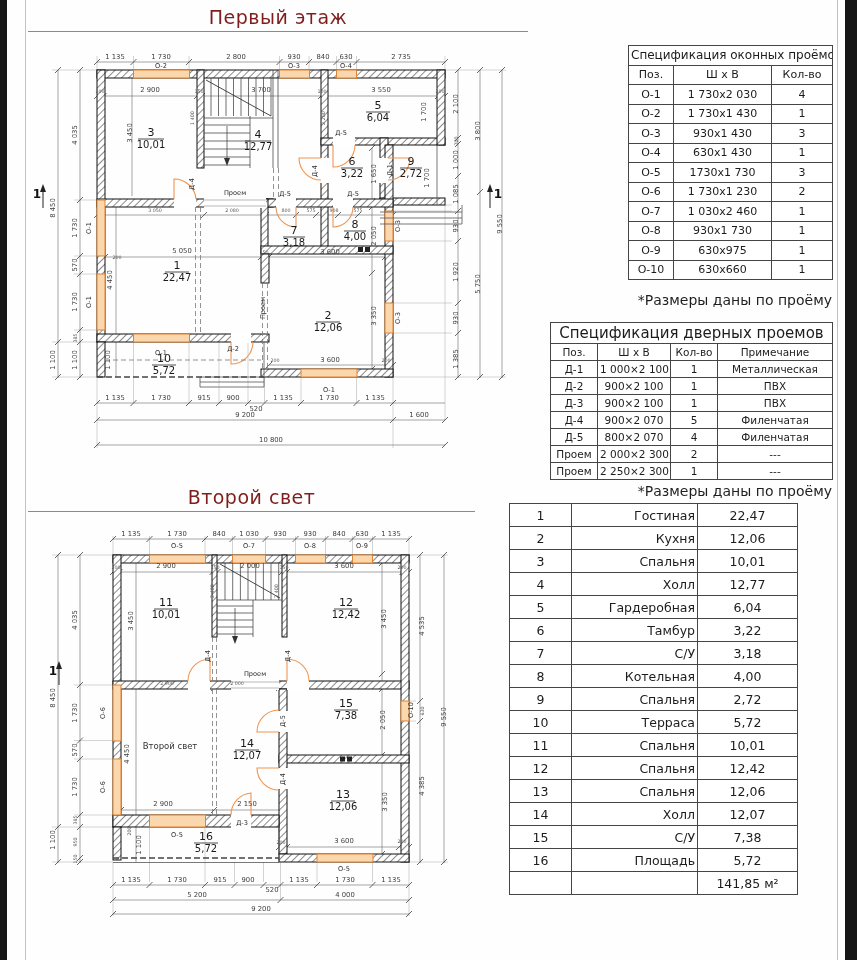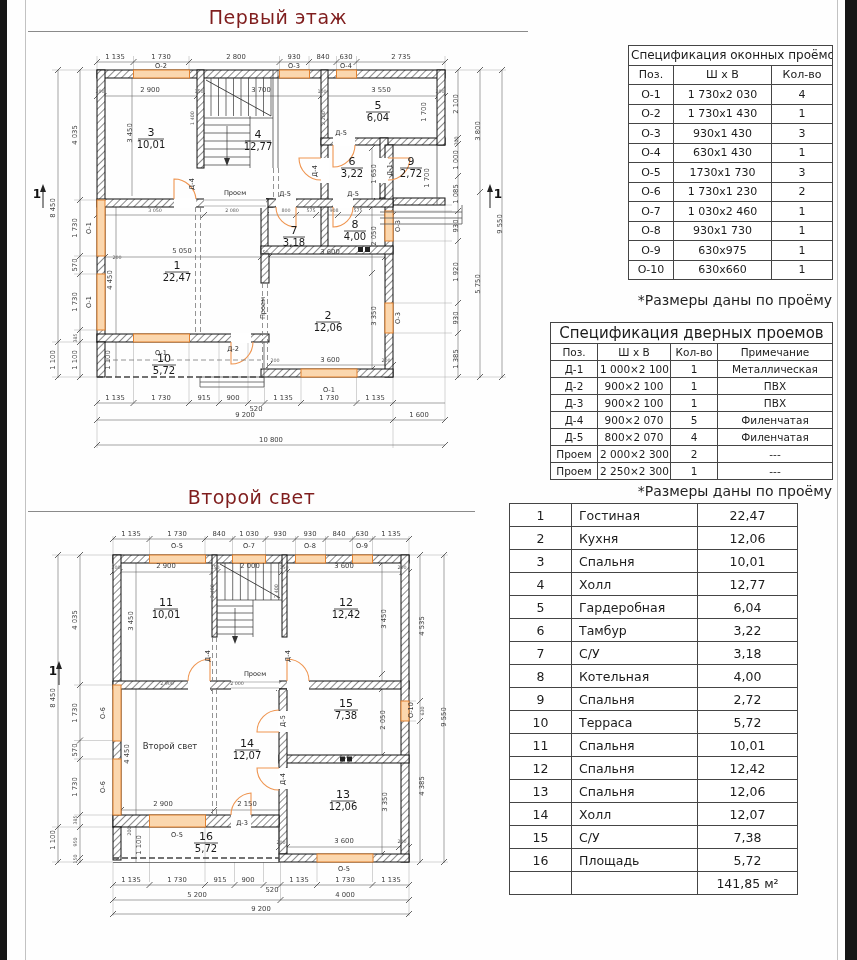--- a/index.html
+++ b/index.html
@@ -19,21 +19,21 @@
   .sec{font-size:12px;fill:#111;font-weight:bold}
   .note{font-size:8.5px;fill:#333}
   table.spec{position:absolute;border-collapse:collapse;background:#fff;color:#1c1c1c;table-layout:fixed}
   table.spec td{border:1px solid #454545;text-align:center;padding:1px 2px;white-space:nowrap;overflow:hidden}
   #winTbl{left:628px;top:45px;width:204px;font-size:11px}
   #winTbl td{height:16.5px}
   #doorTbl{left:550px;top:322px;width:282px;font-size:10.5px}
   #doorTbl td{height:14px}
   #roomTbl{left:509px;top:503px;width:288px;font-size:12.5px}
   #roomTbl td{height:20px}
-  #roomTbl td.lft{text-align:left;padding-left:7px}
+  #roomTbl td.lft{text-align:right;padding-left:7px}
   .fn{position:absolute;right:25px;font-size:14px;color:#1f1f1f;text-align:right}
 </style>
 </head>
 <body>
 
 <div class="edge edge-left"></div>
 <div class="edge edge-right"></div>
 <div class="sheet-line" style="left:25px"></div>
 <div class="sheet-line" style="left:837px"></div>
 

